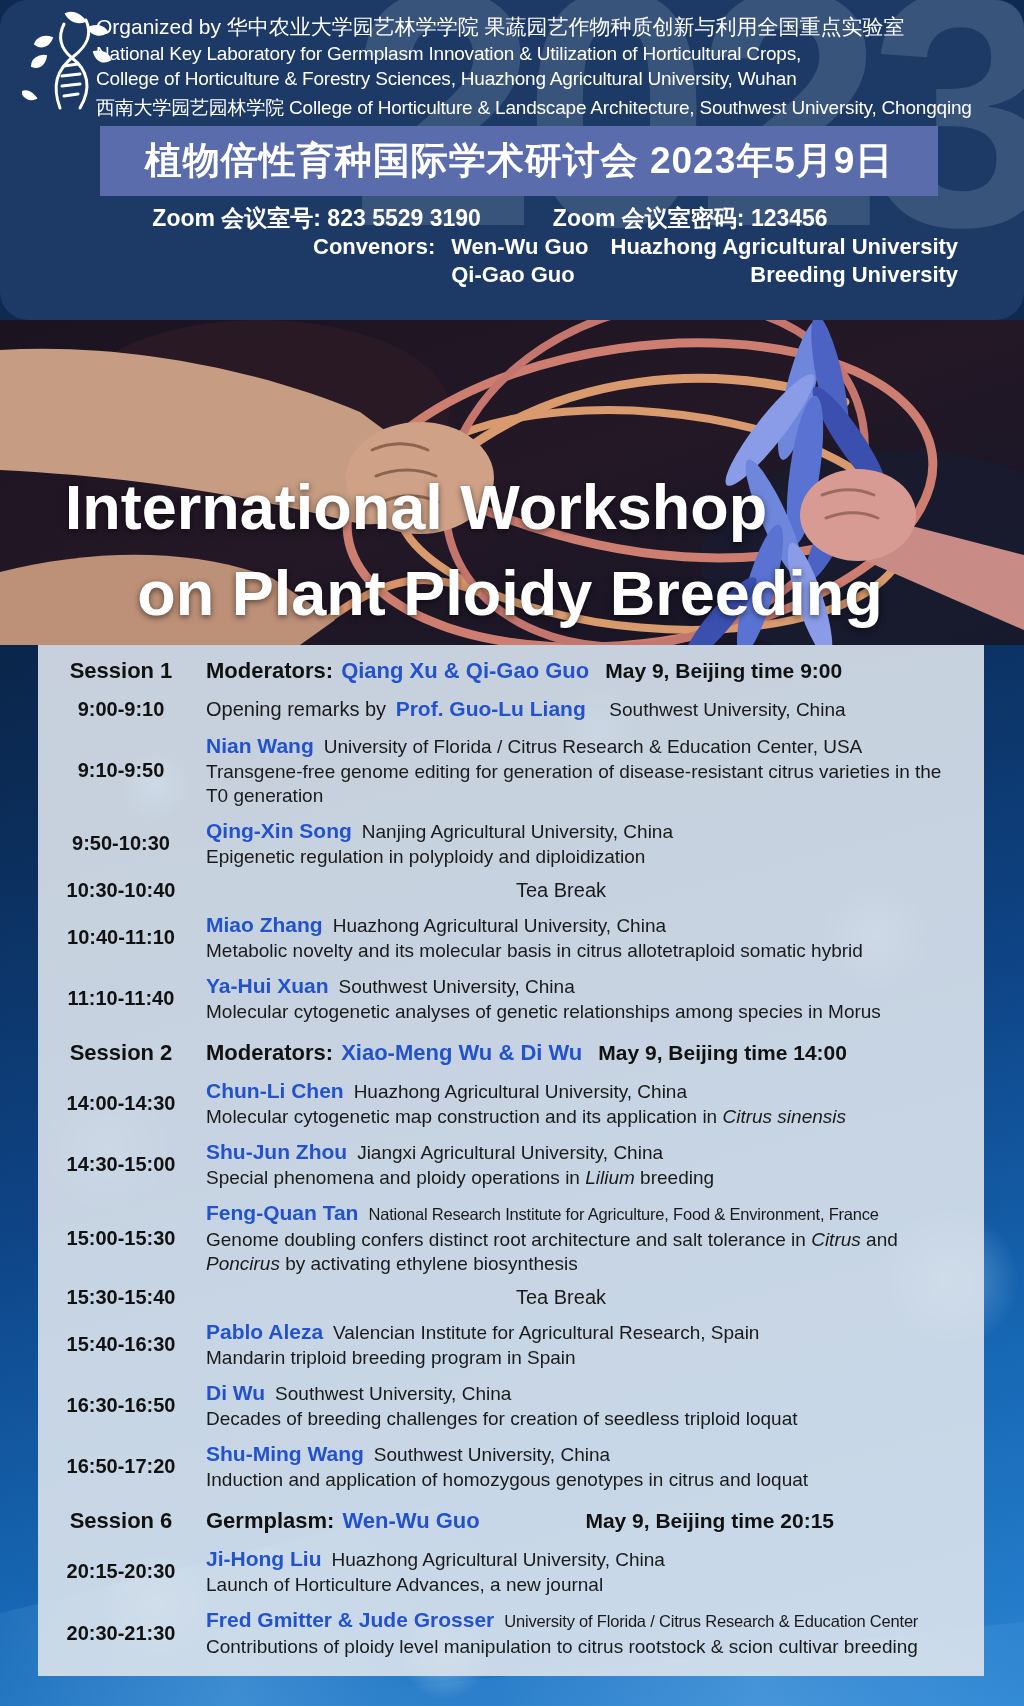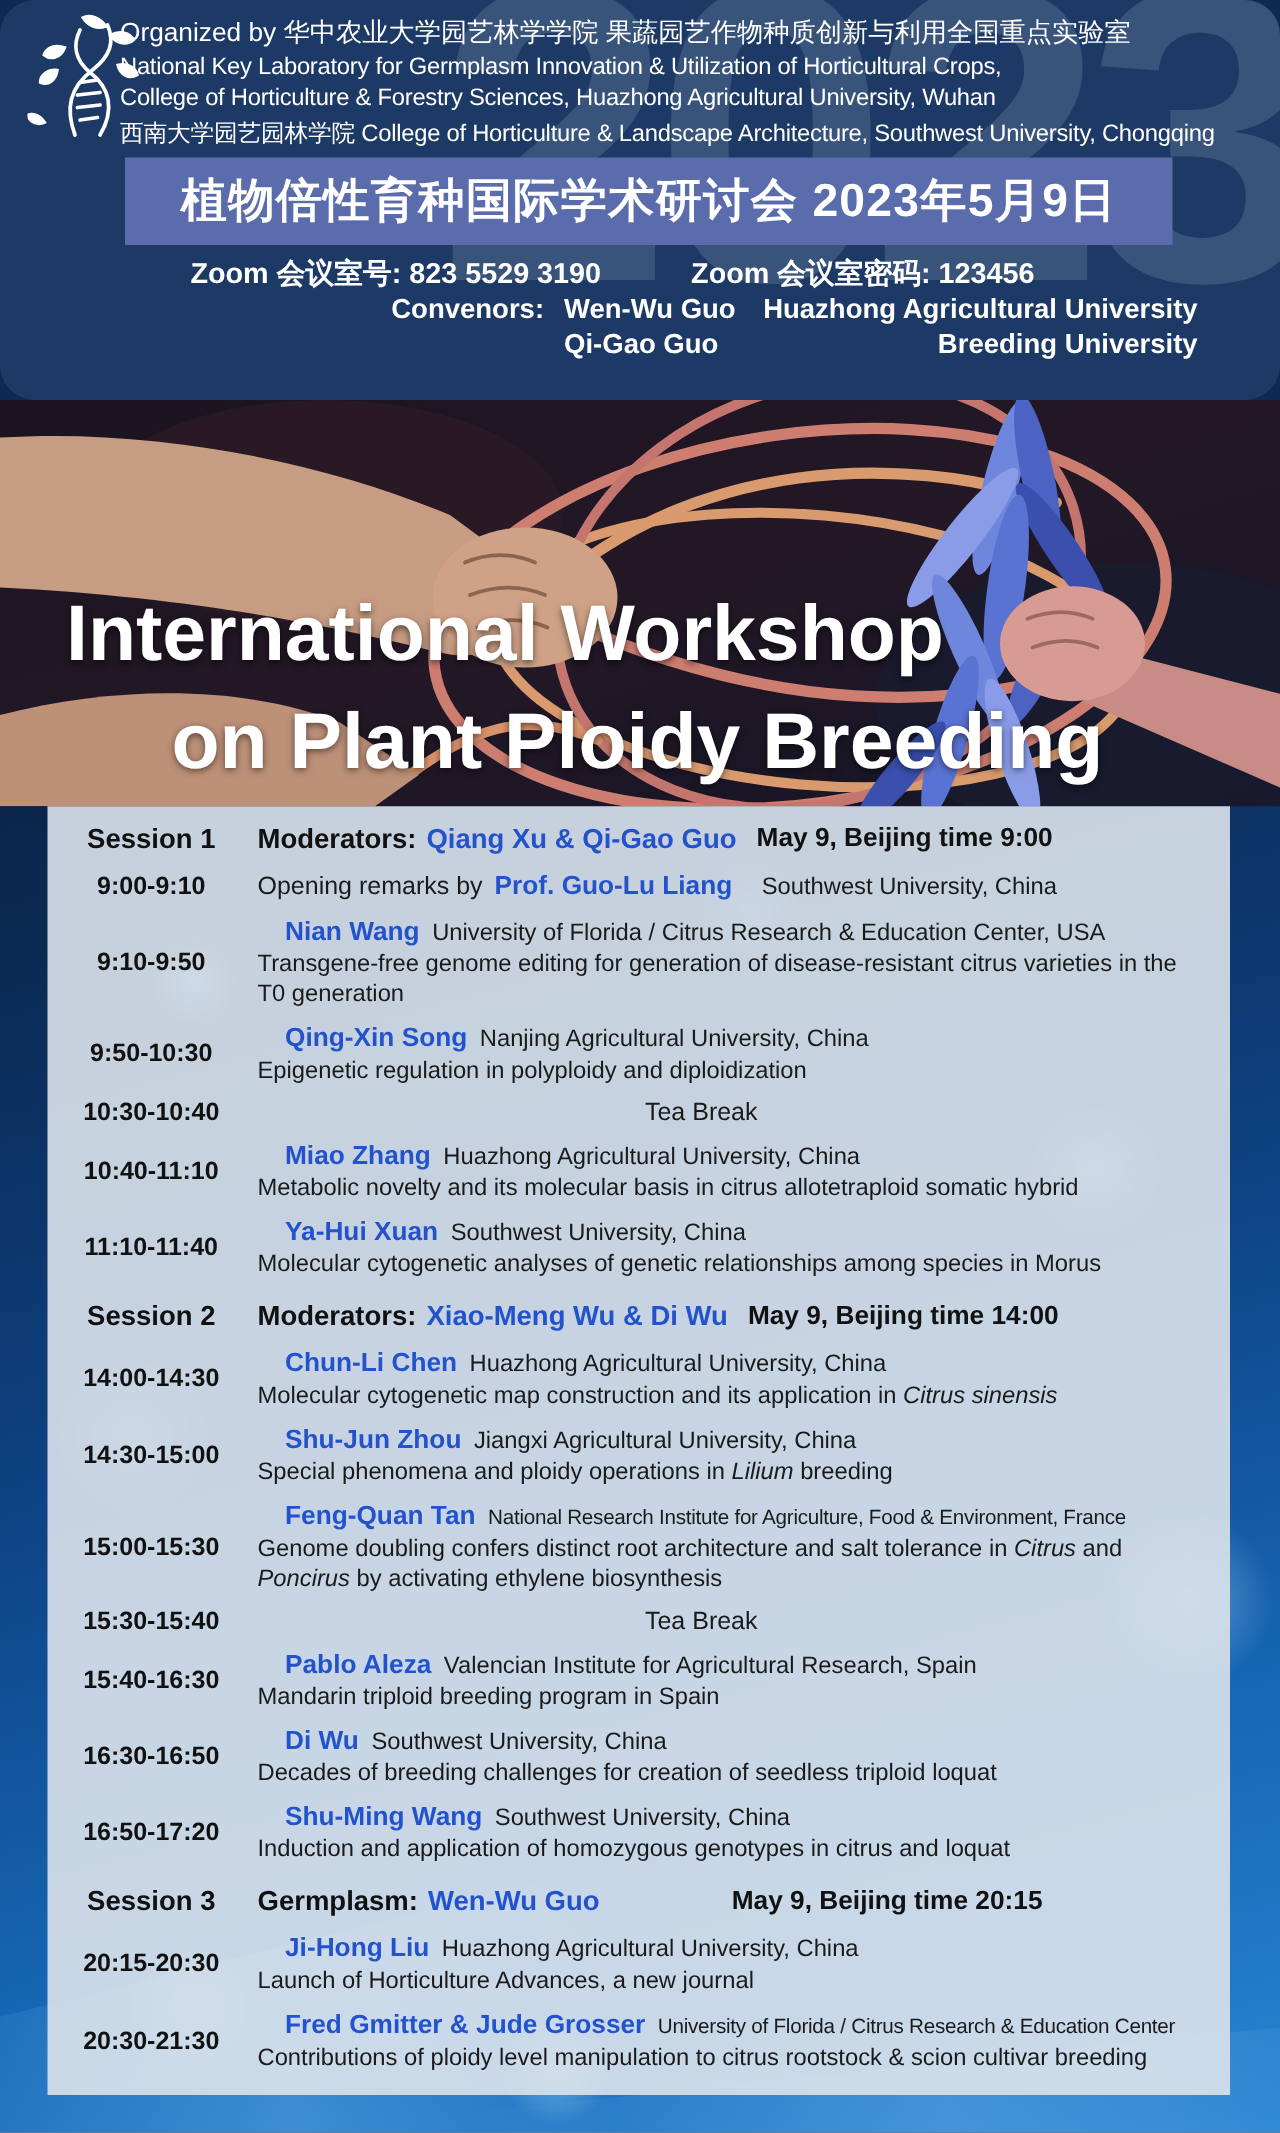--- a/index.html
+++ b/index.html
@@ -59,21 +59,21 @@
   }
   .convenors .c-affil{padding-left:6px;text-align:right;}
   
   .hero{position:absolute;left:0;top:320px;width:1024px;height:325px;z-index:2;}
   .hero svg{display:block;}
   .hero-title{
     position:absolute;color:#fff;font-weight:bold;font-size:63px;line-height:70px;
     text-align:center;letter-spacing:0;white-space:nowrap;
     text-shadow:0 2px 6px rgba(0,0,0,.55);
   }
-  .hero-t1{left:4px;top:152px;width:800px;}
+  .hero-t1{left:16px;top:152px;width:800px;}
   .hero-t2{left:100px;top:238px;width:820px;}
   
   .panel{
     position:absolute;left:38px;top:645px;width:946px;height:1031px;z-index:4;
     background:rgba(219,227,236,.90);
     padding:10px 0 0 8px;box-sizing:border-box;overflow:hidden;
   }
   .row{display:flex;margin-bottom:3px;padding:3px 0;}
   .col-time{
     flex:0 0 150px;text-align:center;font-weight:bold;font-size:20px;color:#111;
@@ -83,21 +83,21 @@
   .session-row{margin-top:10px;margin-bottom:5px;align-items:center;}
   .session-row:first-child{margin-top:0;}
   .session-label{font-size:22px;}
   .session-row .col-main{flex:0 0 auto;font-size:22px;font-weight:bold;white-space:nowrap;}
   .mod-label{color:#111;}
   .mod-names{color:#2353cc;margin-left:8px;}
   .session-time{
     margin-left:auto;margin-right:150px;font-size:21px;font-weight:bold;color:#111;white-space:nowrap;
   }
   .talk-row{align-items:center;}
-  .talk-head{font-size:19px;line-height:27px;margin-left:22px;}
+  .talk-head{font-size:19px;line-height:27px;}
   .speaker{color:#2353cc;font-weight:bold;font-size:21px;margin-right:10px;}
   .affil{color:#1a1a1a;font-size:19px;}
   .affil-small{font-size:16.5px;letter-spacing:-.2px;}
   .talk-title{font-size:19px;line-height:24px;}
   .remarks-line{font-size:20px;line-height:27px;}
   .remarks-prefix{margin-right:4px;}
   .remarks-suffix{font-size:19px;margin-left:8px;}
   .break-row .col-main{
     display:flex;align-items:center;justify-content:center;
     font-size:20px;line-height:24px;padding-right:68px;
@@ -330,21 +330,21 @@
       <div class="row talk-row">
     <div class="col-time">16:50-17:20</div>
     <div class="col-main">
       <div class="talk-head">
         <span class="speaker">Shu-Ming Wang</span><span class="affil">Southwest University, China</span>
       </div>
       <div class="talk-title"><span>Induction and application of homozygous genotypes in citrus and loquat</span></div>
     </div>
   </div>
       <div class="row session-row">
-    <div class="col-time session-label">Session 3</div>
+    <div class="col-time session-label">Session 6</div>
     <div class="col-main">
       <span class="mod-label">Germplasm:</span><span class="mod-names">Wen-Wu Guo</span>
     </div>
     <div class="session-time">May 9, Beijing time 20:15</div>
   </div>
       <div class="row talk-row">
     <div class="col-time">20:15-20:30</div>
     <div class="col-main">
       <div class="talk-head">
         <span class="speaker">Ji-Hong Liu</span><span class="affil">Huazhong Agricultural University, China</span>

